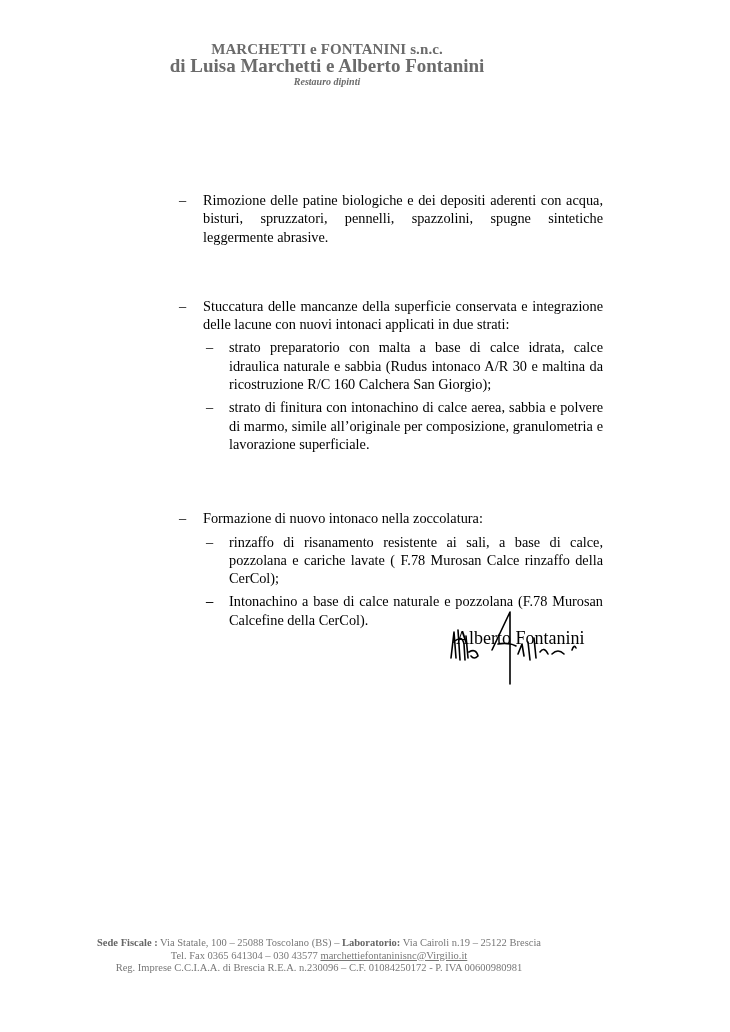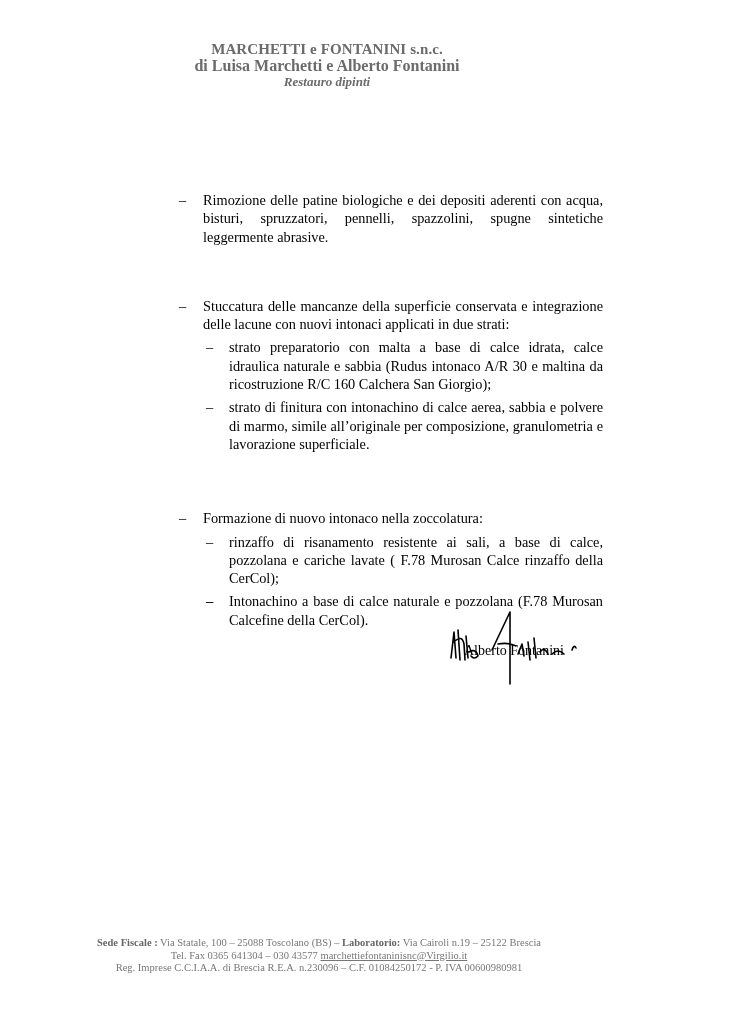--- a/index.html
+++ b/index.html
@@ -1,33 +1,33 @@
 <!DOCTYPE html>
 <html><head>
 <meta charset="utf-8">
 <style>
   html, body { margin: 0; padding: 0; background: #ffffff; }
   body { width: 730px; height: 1032px; position: relative; overflow: hidden;
          font-family: "Liberation Serif", "DejaVu Serif", serif; color: #000; }
   .letterhead { position: absolute; top: 41px; left: 0; width: 654px; text-align: center; color: #6b6b6b; }
   .lh-company { font-weight: bold; font-size: 15px; line-height: 17px; letter-spacing: 0.1px; }
-  .lh-owners { font-weight: bold; font-size: 16px; line-height: 16px; }
-  .lh-activity { font-weight: bold; font-style: italic; font-size: 13px; line-height: 15px; }
+  .lh-owners { font-weight: bold; font-size: 19px; line-height: 16px; }
+  .lh-activity { font-weight: bold; font-style: italic; font-size: 10px; line-height: 15px; }
 
   .body { position: absolute; left: 176px; top: 162px; width: 427px; font-size: 14.3px; line-height: 18.3px; }
   .item { position: relative; padding-left: 27px; text-align: justify; }
   .item .dash { position: absolute; left: 3px; top: 0; }
   .item-text { text-align: justify; margin-top: 29px; }
   .sublist { margin-top: 5px; }
   .sub { position: relative; padding-left: 53px; text-align: justify; margin-bottom: 5px; }
   .sub .dash { position: absolute; left: 30px; top: 0; }
   .gap { height: 22px; }
 
   .signature { position: absolute; left: 448px; top: 608px; width: 140px; height: 80px; }
-  .sig-name { position: absolute; left: 16px; top: 20px; font-size: 14px; white-space: nowrap; margin-top: 15px; }
+  .sig-name { position: absolute; left: 8px; top: 20px; font-size: 18px; white-space: nowrap; }
 
   .footer { position: absolute; top: 937px; left: 0; width: 638px; text-align: center; color: #777; font-size: 10.5px; line-height: 12.5px; }
   .footer b { color: #666; }
   .footer a { color: #777; text-decoration: underline; }
 </style>
 </head>
 <body>
 
 <div class="letterhead">
   <div class="lh-company">MARCHETTI e FONTANINI s.n.c.</div>

